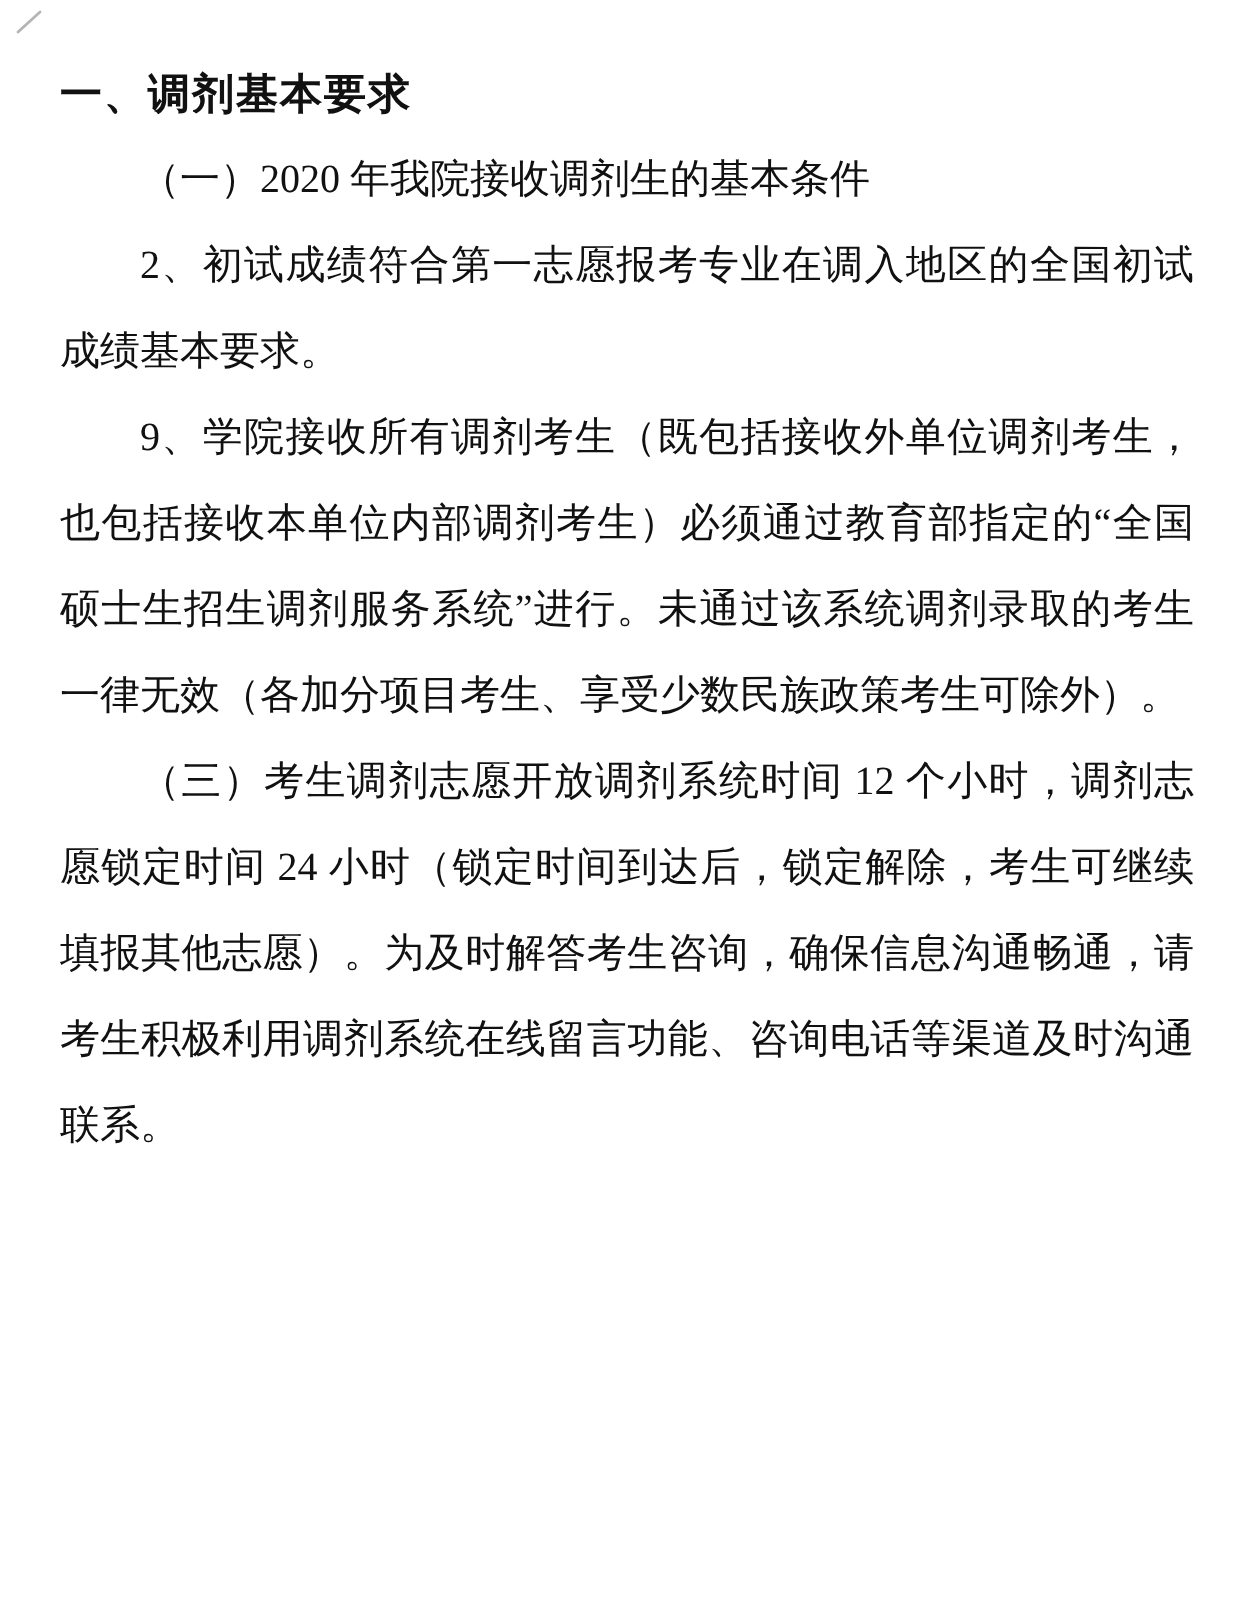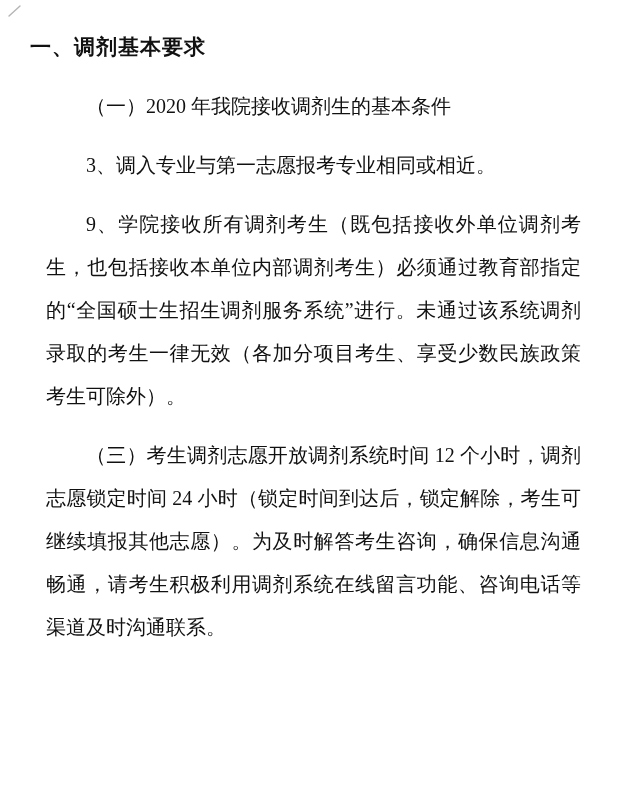--- a/index.html
+++ b/index.html
@@ -32,37 +32,37 @@
   }
   .doc-heading {
     margin: 0;
     font-size: 21px;
     font-weight: bold;
     line-height: 43px;
     letter-spacing: 1px;
     white-space: nowrap;
   }
   .doc-body p {
-    margin: 16px;
+    margin: 0;
     font-size: 20px;
     line-height: 43px;
     text-indent: 2em;
     text-align: justify;
     text-justify: inter-character;
   }
 </style>
 </head>
 <body>
 
 <div class="page">
   <svg class="stray-mark" viewBox="0 0 16 14">
     <line x1="2" y1="12" x2="13" y2="2" stroke="#b5b5b5" stroke-width="1.4" stroke-linecap="round"></line>
   </svg>
 
   <h1 class="doc-heading">一、调剂基本要求</h1>
 
   <div class="doc-body" id="para-container">
       <p>（一）2020 年我院接收调剂生的基本条件</p>
-      <p>3、调入专业与第一志愿报考专业相同或相近。</p>
+      <p>2、初试成绩符合第一志愿报考专业在调入地区的全国初试成绩基本要求。</p>
       <p>9、学院接收所有调剂考生（既包括接收外单位调剂考生，也包括接收本单位内部调剂考生）必须通过教育部指定的“全国硕士生招生调剂服务系统”进行。未通过该系统调剂录取的考生一律无效（各加分项目考生、享受少数民族政策考生可除外）。</p>
       <p>（三）考生调剂志愿开放调剂系统时间 12 个小时，调剂志愿锁定时间 24 小时（锁定时间到达后，锁定解除，考生可继续填报其他志愿）。为及时解答考生咨询，确保信息沟通畅通，请考生积极利用调剂系统在线留言功能、咨询电话等渠道及时沟通联系。</p>
     </div>
 </div>
 
 </body></html>

